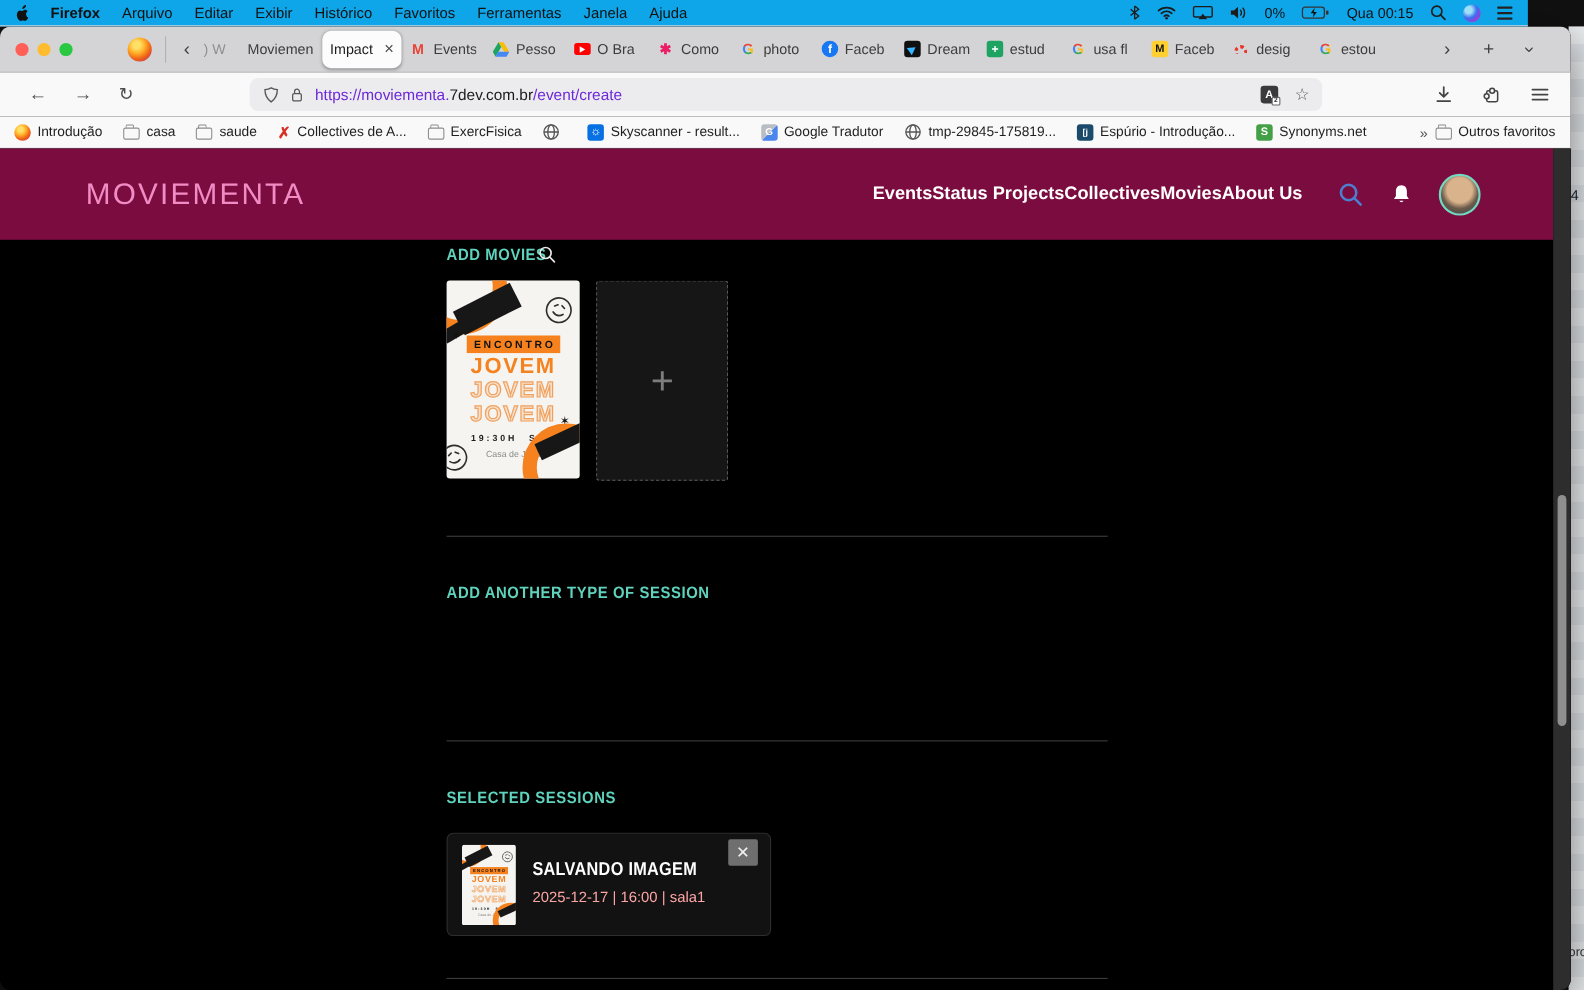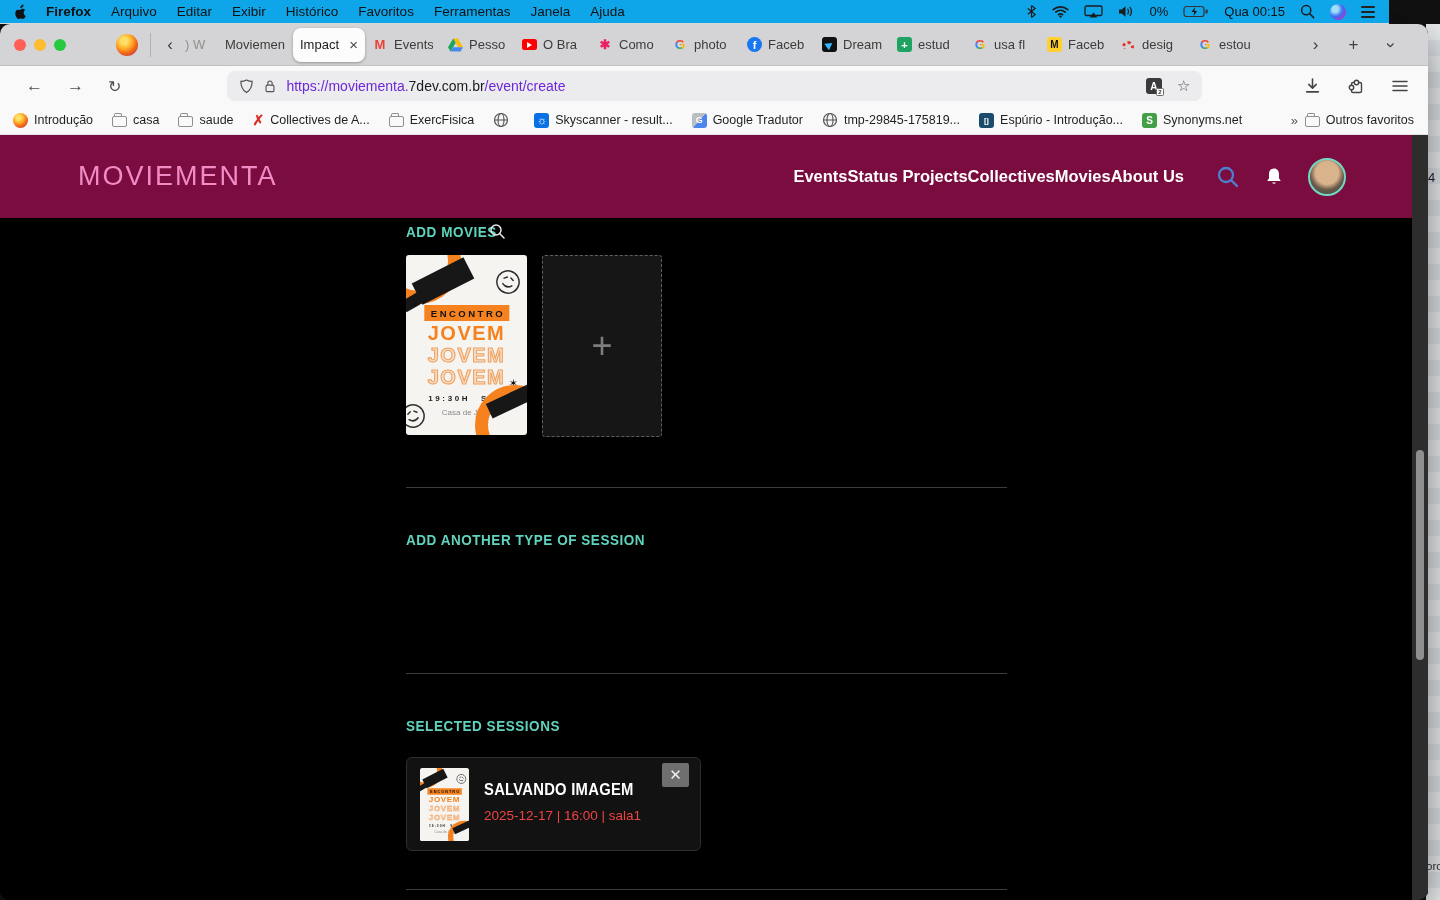--- a/index.html
+++ b/index.html
@@ -139,21 +139,21 @@
   .type-banner { position:absolute; left:406px; top:355px; width:602px; height:58px;
                  background:var(--banner-bg,#a60d53); display:flex; align-items:center; padding-left:23px;
                  color:#fff; font-size:19px; font-weight:700; }
   .cond { transform:scaleX(.87); transform-origin:left center; white-space:nowrap; }
 
   .card { position:absolute; left:406px; top:539px; width:295px; height:94px; background:#121212;
           border:1px solid #2e2e2e; border-radius:6px; }
   .card-thumb { position:absolute; left:13px; top:10px; width:49px; height:74px; overflow:hidden; border-radius:2px; }
   .card-thumb .poster { transform:scale(.405); transform-origin:top left; }
   .card-title { position:absolute; left:77px; top:22px; color:#fff; font-size:17px; font-weight:700; letter-spacing:.3px; }
-  .card-meta { position:absolute; left:77px; top:50px; color:#ef4444; font-size:13.5px; }
+  .card-meta { position:absolute; left:77px; top:50px; color:#fca5a5; font-size:13.5px; }
   .card-close { position:absolute; right:11px; top:5px; width:27px; height:24px; background:#6f6f6f;
                 border-radius:2px; color:#f0f0f0; display:flex; align-items:center; justify-content:center; font-size:15px; }
 
   
   .pg-scroll { position:absolute; top:0; right:0; width:16px; bottom:0; background:#2d2d2d; }
   .pg-thumb { position:absolute; left:4px; width:8px; top:315px; height:210px; background:#8f8f8f; border-radius:4px; }
 
   
   .poster { position:relative; width:121px; height:180px; background:#f6f4f0; border-radius:3px; overflow:hidden; }
   .arc-tl { position:absolute; width:85px; height:85px; border-radius:50%; border:13px solid var(--poster-orange,#f5821f);

